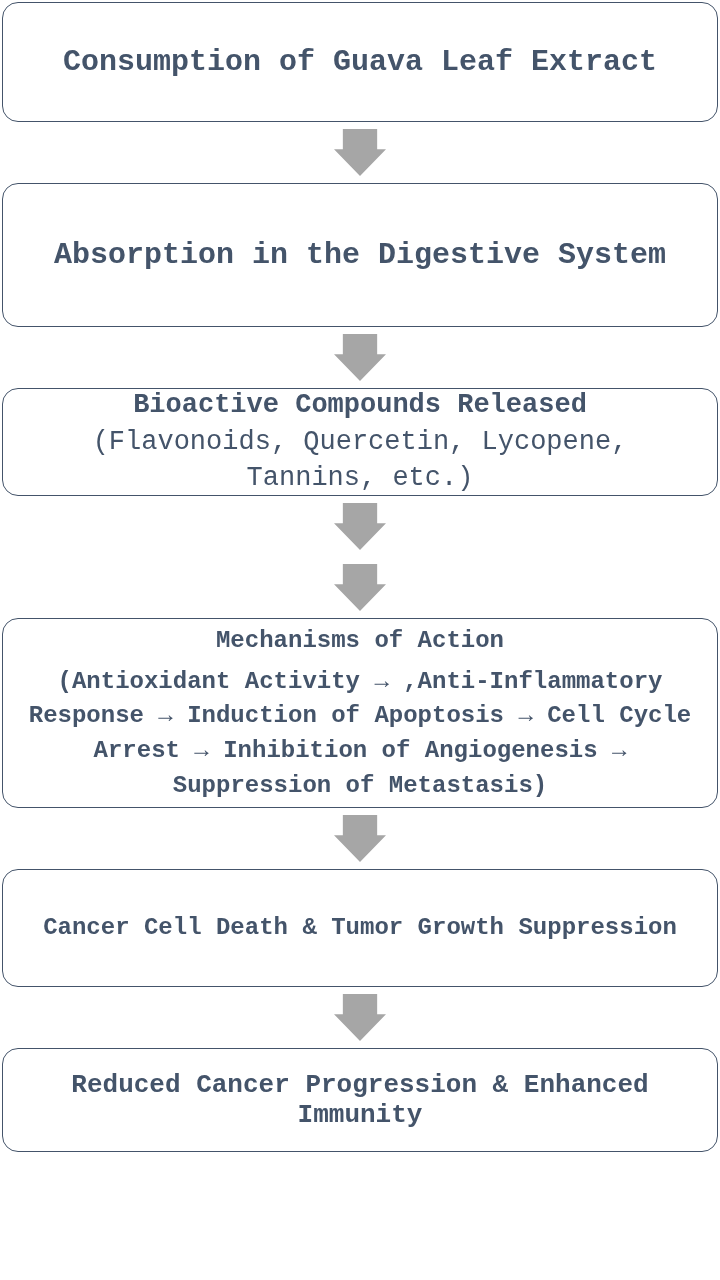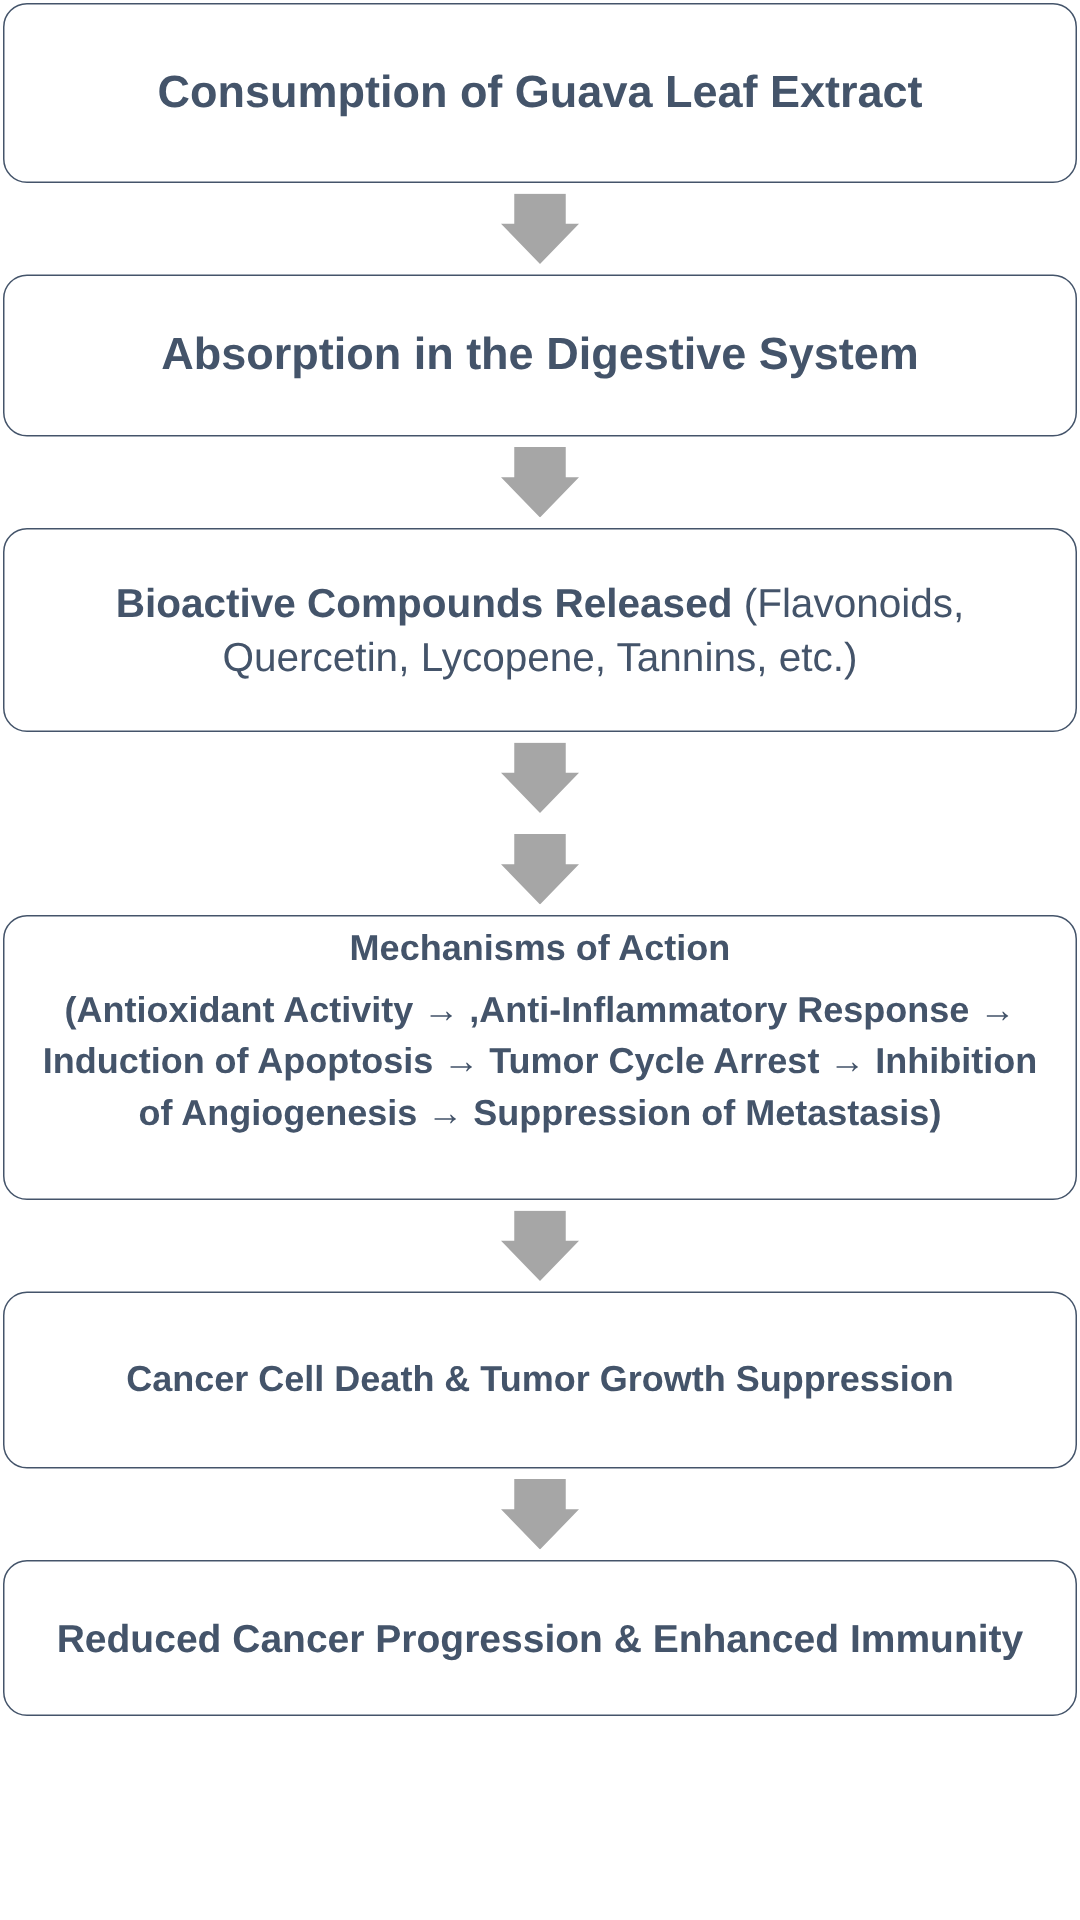--- a/index.html
+++ b/index.html
@@ -31,26 +31,27 @@
     width: 716px;
     background: var(--box-bg);
     border: 1.5px solid var(--border);
     border-radius: 16px;
     color: var(--text);
     display: flex;
     flex-direction: column;
     align-items: center;
     justify-content: center;
     text-align: center;
+    font-family: Liberation Mono, monospace;
   }
   .box .label { font-weight: bold; }
 
   .box-1 { height: 120px; padding: 0 20px; font-size: 30px; }
-  .box-2 { height: 108px; padding: 0 20px; font-size: 30px; }
-  .box-3 { height: 136px; padding: 0 30px; font-size: 27px; line-height: 1.35; }
+  .box-2 { height: 144px; padding: 0 20px; font-size: 30px; }
+  .box-3 { height: 108px; padding: 0 30px; font-size: 27px; line-height: 1.35; }
   .box-3 .label-bold { font-weight: bold; }
   .box-3 .label-regular { font-weight: normal; }
   .box-4 { height: 120px; padding: 0 20px; font-size: 30px; }
   .box-5 {
     height: 190px;
     padding: 5px 20px 4px 20px;
     justify-content: flex-start;
   }
   .box-5 .heading { font-size: 24px; font-weight: bold; line-height: 1.4; }
   .box-5 .detail  { font-size: 24px; font-weight: bold; line-height: 1.45; margin-top: 7px; }
@@ -100,21 +101,21 @@
     <div class="down-arrow"></div>
   </div>
 
 
   <div class="arrow-gap">
     <div class="down-arrow"></div>
   </div>
 
   <div class="box box-5">
     <div class="heading">Mechanisms of Action</div>
-    <div class="detail">(Antioxidant Activity → ,Anti-Inflammatory Response → Induction of Apoptosis → Tumor Cycle Arrest → Inhibition of Angiogenesis → Suppression of Metastasis)</div>
+    <div class="detail">(Antioxidant Activity → ,Anti-Inflammatory Response → Induction of Apoptosis → Cell Cycle Arrest → Inhibition of Angiogenesis → Suppression of Metastasis)</div>
   </div>
 
   <div class="arrow-gap">
     <div class="down-arrow"></div>
   </div>
 
   <div class="box box-6">
     <span class="label">Cancer Cell Death &amp; Tumor Growth Suppression</span>
   </div>
 

